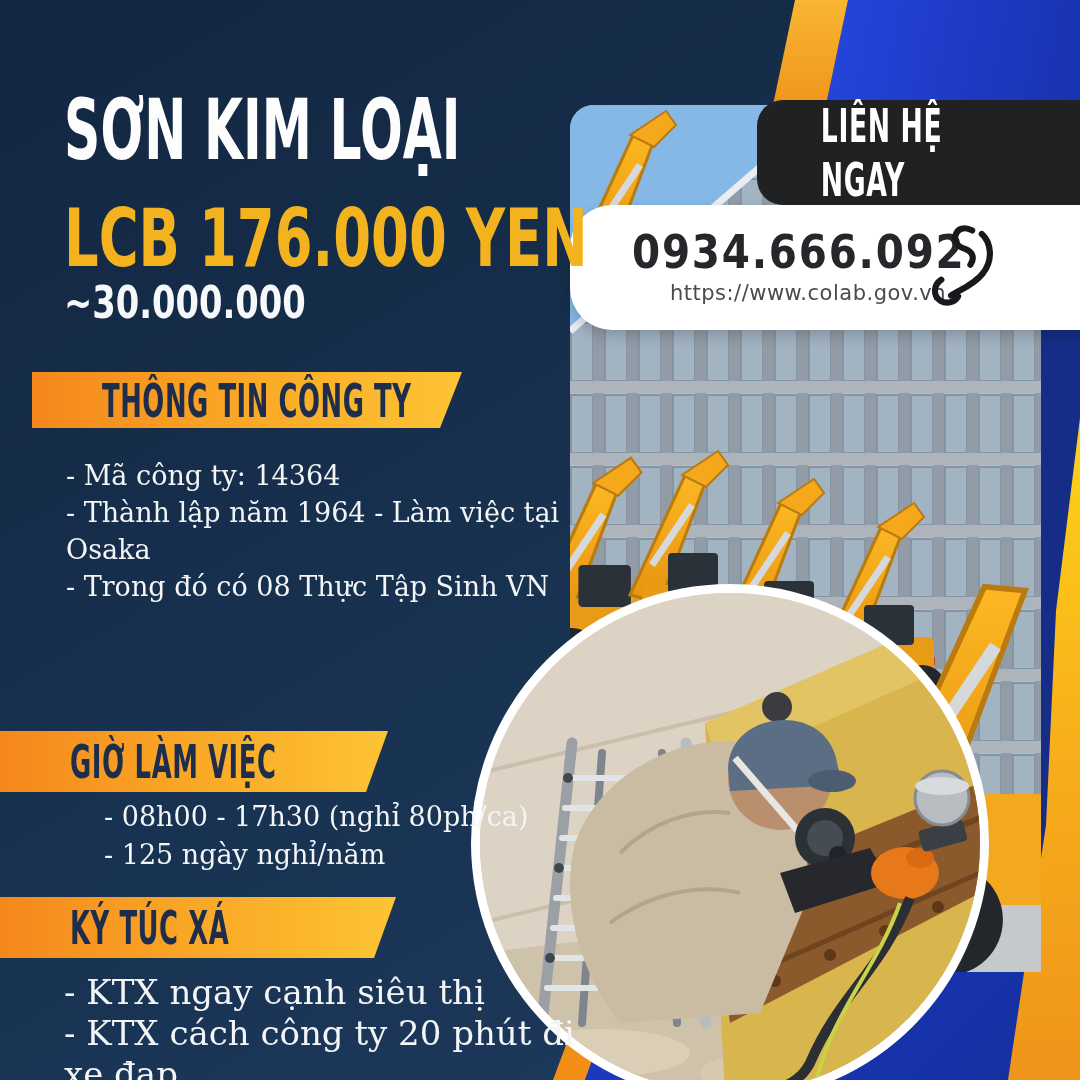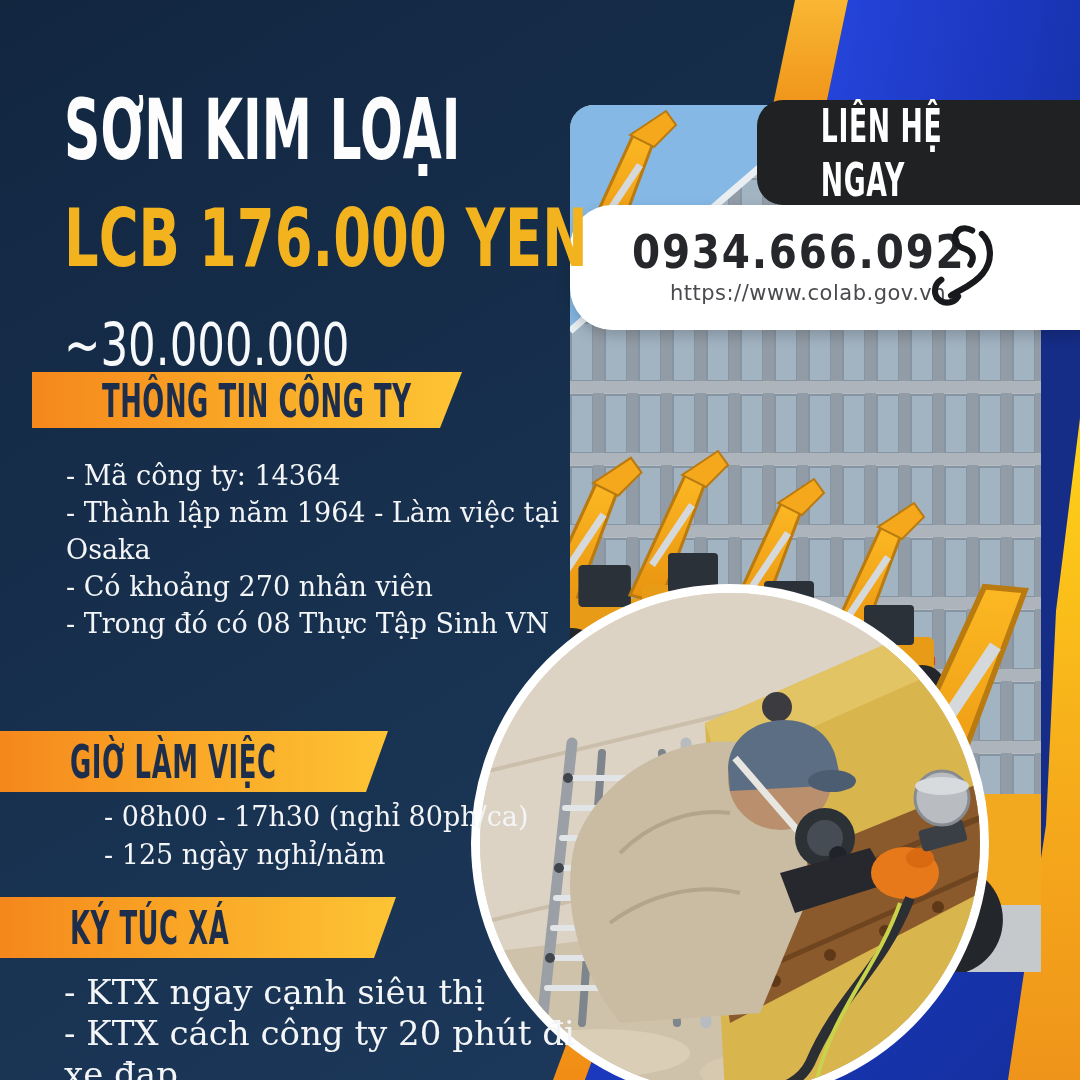--- a/index.html
+++ b/index.html
@@ -47,21 +47,21 @@
 
   
   .brand{left:735px;top:30px;z-index:7;font-size:42px;font-weight:bold;color:#fff;letter-spacing:2px;}
   .brand .cond{transform:scaleX(.68);}
 
   
   .title{left:64px;top:88px;z-index:7;font-size:84px;font-weight:bold;color:#fdfdfe;line-height:1;}
   .title .cond{transform:scaleX(.60);}
   .salary{left:64px;top:199px;z-index:7;font-size:80px;font-weight:bold;color:#f3b31f;line-height:1;}
   .salary .cond{transform:scaleX(.68);}
-  .vnd{left:64px;top:280px;z-index:7;font-size:58px;font-weight:normal;color:#f6f8fa;line-height:1;margin-top:36px;}
+  .vnd{left:64px;top:280px;z-index:7;font-size:45px;font-weight:bold;color:#f6f8fa;line-height:1;}
   .vnd .cond{transform:scaleX(.75);}
 
   
   .banner{z-index:7;display:flex;align-items:center;padding-left:70px;box-sizing:border-box;
           clip-path:polygon(0 0,100% 0,calc(100% - 22px) 100%,0 100%);
           background:linear-gradient(90deg,#f5871c 0%,#f9a224 40%,#fdc434 100%);}
   .banner .cond{transform:scaleX(.55);font-weight:bold;color:#1d2e4c;font-size:47px;letter-spacing:1px;}
   .b1{left:0;top:372px;width:430px;height:56px;margin-left:32px;}
   .b2{left:0;top:731px;width:388px;height:61px;}
   .b3{left:0;top:897px;width:396px;height:61px;}
@@ -239,21 +239,20 @@
   <div class="abs banner b2">
     <span class="cond">GIỜ LÀM VIỆC</span>
   </div>
   <div class="abs banner b3">
     <span class="cond">KÝ TÚC XÁ</span>
   </div>
 
   <div class="abs blist l1">
     <div>- Mã công ty: 14364</div>
     <div>- Thành lập năm 1964 - Làm việc tại Osaka</div>
-    <div>- Có khoảng 270 nhân viên</div>
     <div>- Trong đó có 08 Thực Tập Sinh VN</div>
   </div>
   <div class="abs blist l2">
     <div>- 08h00 - 17h30 (nghỉ 80ph/ca)</div>
     <div>- 125 ngày nghỉ/năm</div>
   </div>
   <div class="abs blist l3">
     <div>- KTX ngay cạnh siêu thị</div>
     <div>- KTX cách công ty 20 phút đi xe đạp</div>
   </div>

